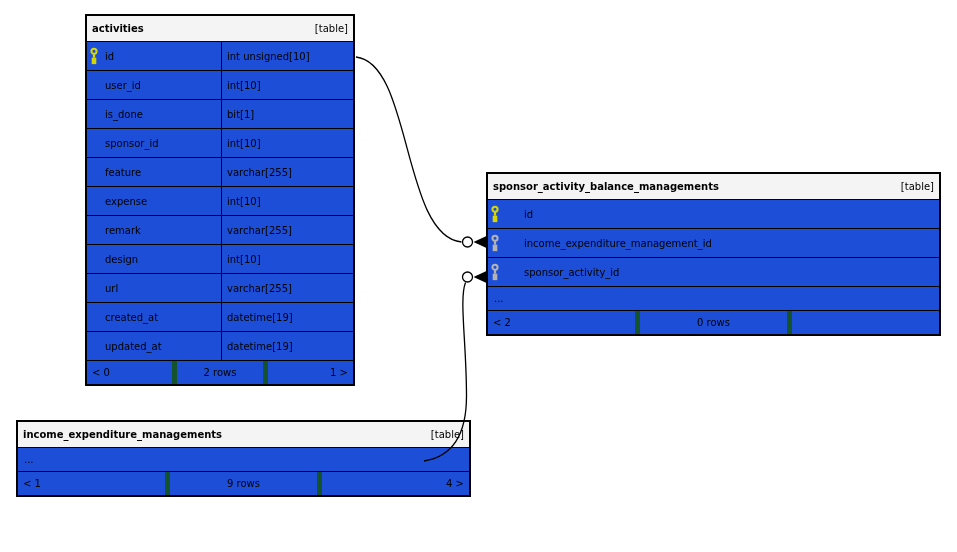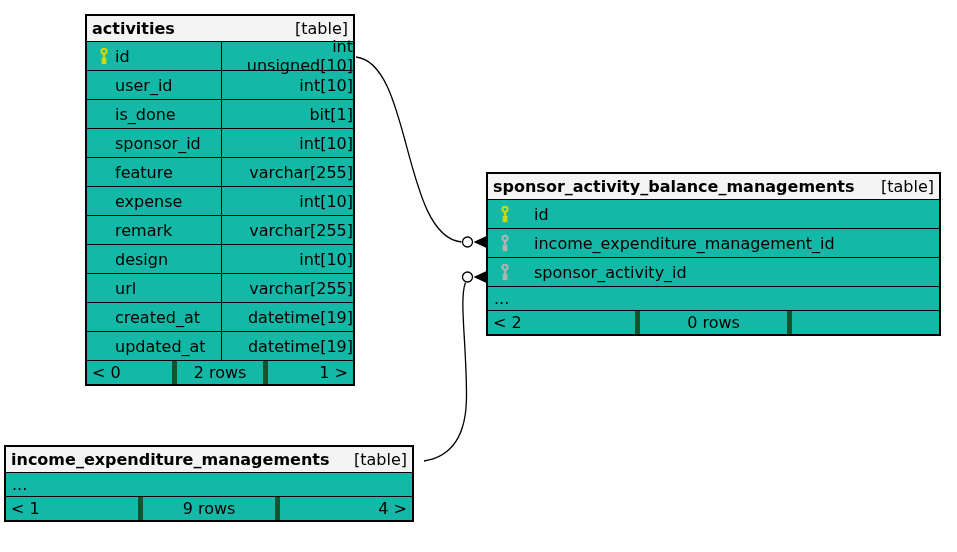--- a/index.html
+++ b/index.html
@@ -1,25 +1,25 @@
 <!DOCTYPE html>
 <html><head>
 <meta charset="utf-8">
 <style>
   html,body { margin:0; padding:0; background:#ffffff; }
   body { font-family:"DejaVu Sans","Liberation Sans",sans-serif; color:#000; }
   .canvas { position:relative; width:957px; height:552px; background:#fff; overflow:hidden; }
 
-  .tbl { position:absolute; border:2px solid #000; background:#14b8a6; box-sizing:border-box; font-size:16px;text-align:right; }
+  .tbl { position:absolute; border:2px solid #000; background:#1d4ed8; box-sizing:border-box; font-size:10px; }
   .thead { display:flex; justify-content:space-between; align-items:center; height:25px; padding:0 5px; background:#f4f4f4; }
   .ttitle { font-weight:bold; }
   .ttag { font-weight:normal; }
 
   .trow { display:flex; align-items:center; height:28px; border-top:1px solid #000; box-sizing:content-box; }
-  .namecell { display:flex; align-items:center; height:100%; box-sizing:border-box; padding-left:10px; }
+  .namecell { display:flex; align-items:center; height:100%; box-sizing:border-box; }
   .split .namecell { width:135px; border-right:1px solid #000; flex:none; }
   .typecell { flex:1; padding-left:5px; }
   .keyslot { width:13px; height:19px; margin-right:5px; flex:none; display:inline-flex; align-items:center; justify-content:center; }
   .keyslot.widegap { margin-right:23px; }
   .key-pk { color:#d6d600; }
   .key-fk { color:#b3b3b3; }
 
   .ellipsisrow { height:23px; border-top:1px solid #000; display:flex; align-items:center; padding-left:6px; }
 
   .tfoot { display:flex; border-top:1px solid #000; height:23px; }
@@ -185,21 +185,21 @@
 
     <div class="ellipsisrow">...</div>
 
     <div class="tfoot">
       <div class="fcell">&lt; 2</div>
       <div class="fcell center">0 rows</div>
       <div class="fcell right"></div>
     </div>
   </div>
 
-  <div class="tbl" style="left:4px; top:420px; width:410px;margin-top:25px;">
+  <div class="tbl" style="left:16px; top:420px; width:455px;">
     <div class="thead">
       <span class="ttitle">income_expenditure_managements</span>
       <span class="ttag">[table]</span>
     </div>
 
     <div class="ellipsisrow">...</div>
 
     <div class="tfoot">
       <div class="fcell">&lt; 1</div>
       <div class="fcell center">9 rows</div>

